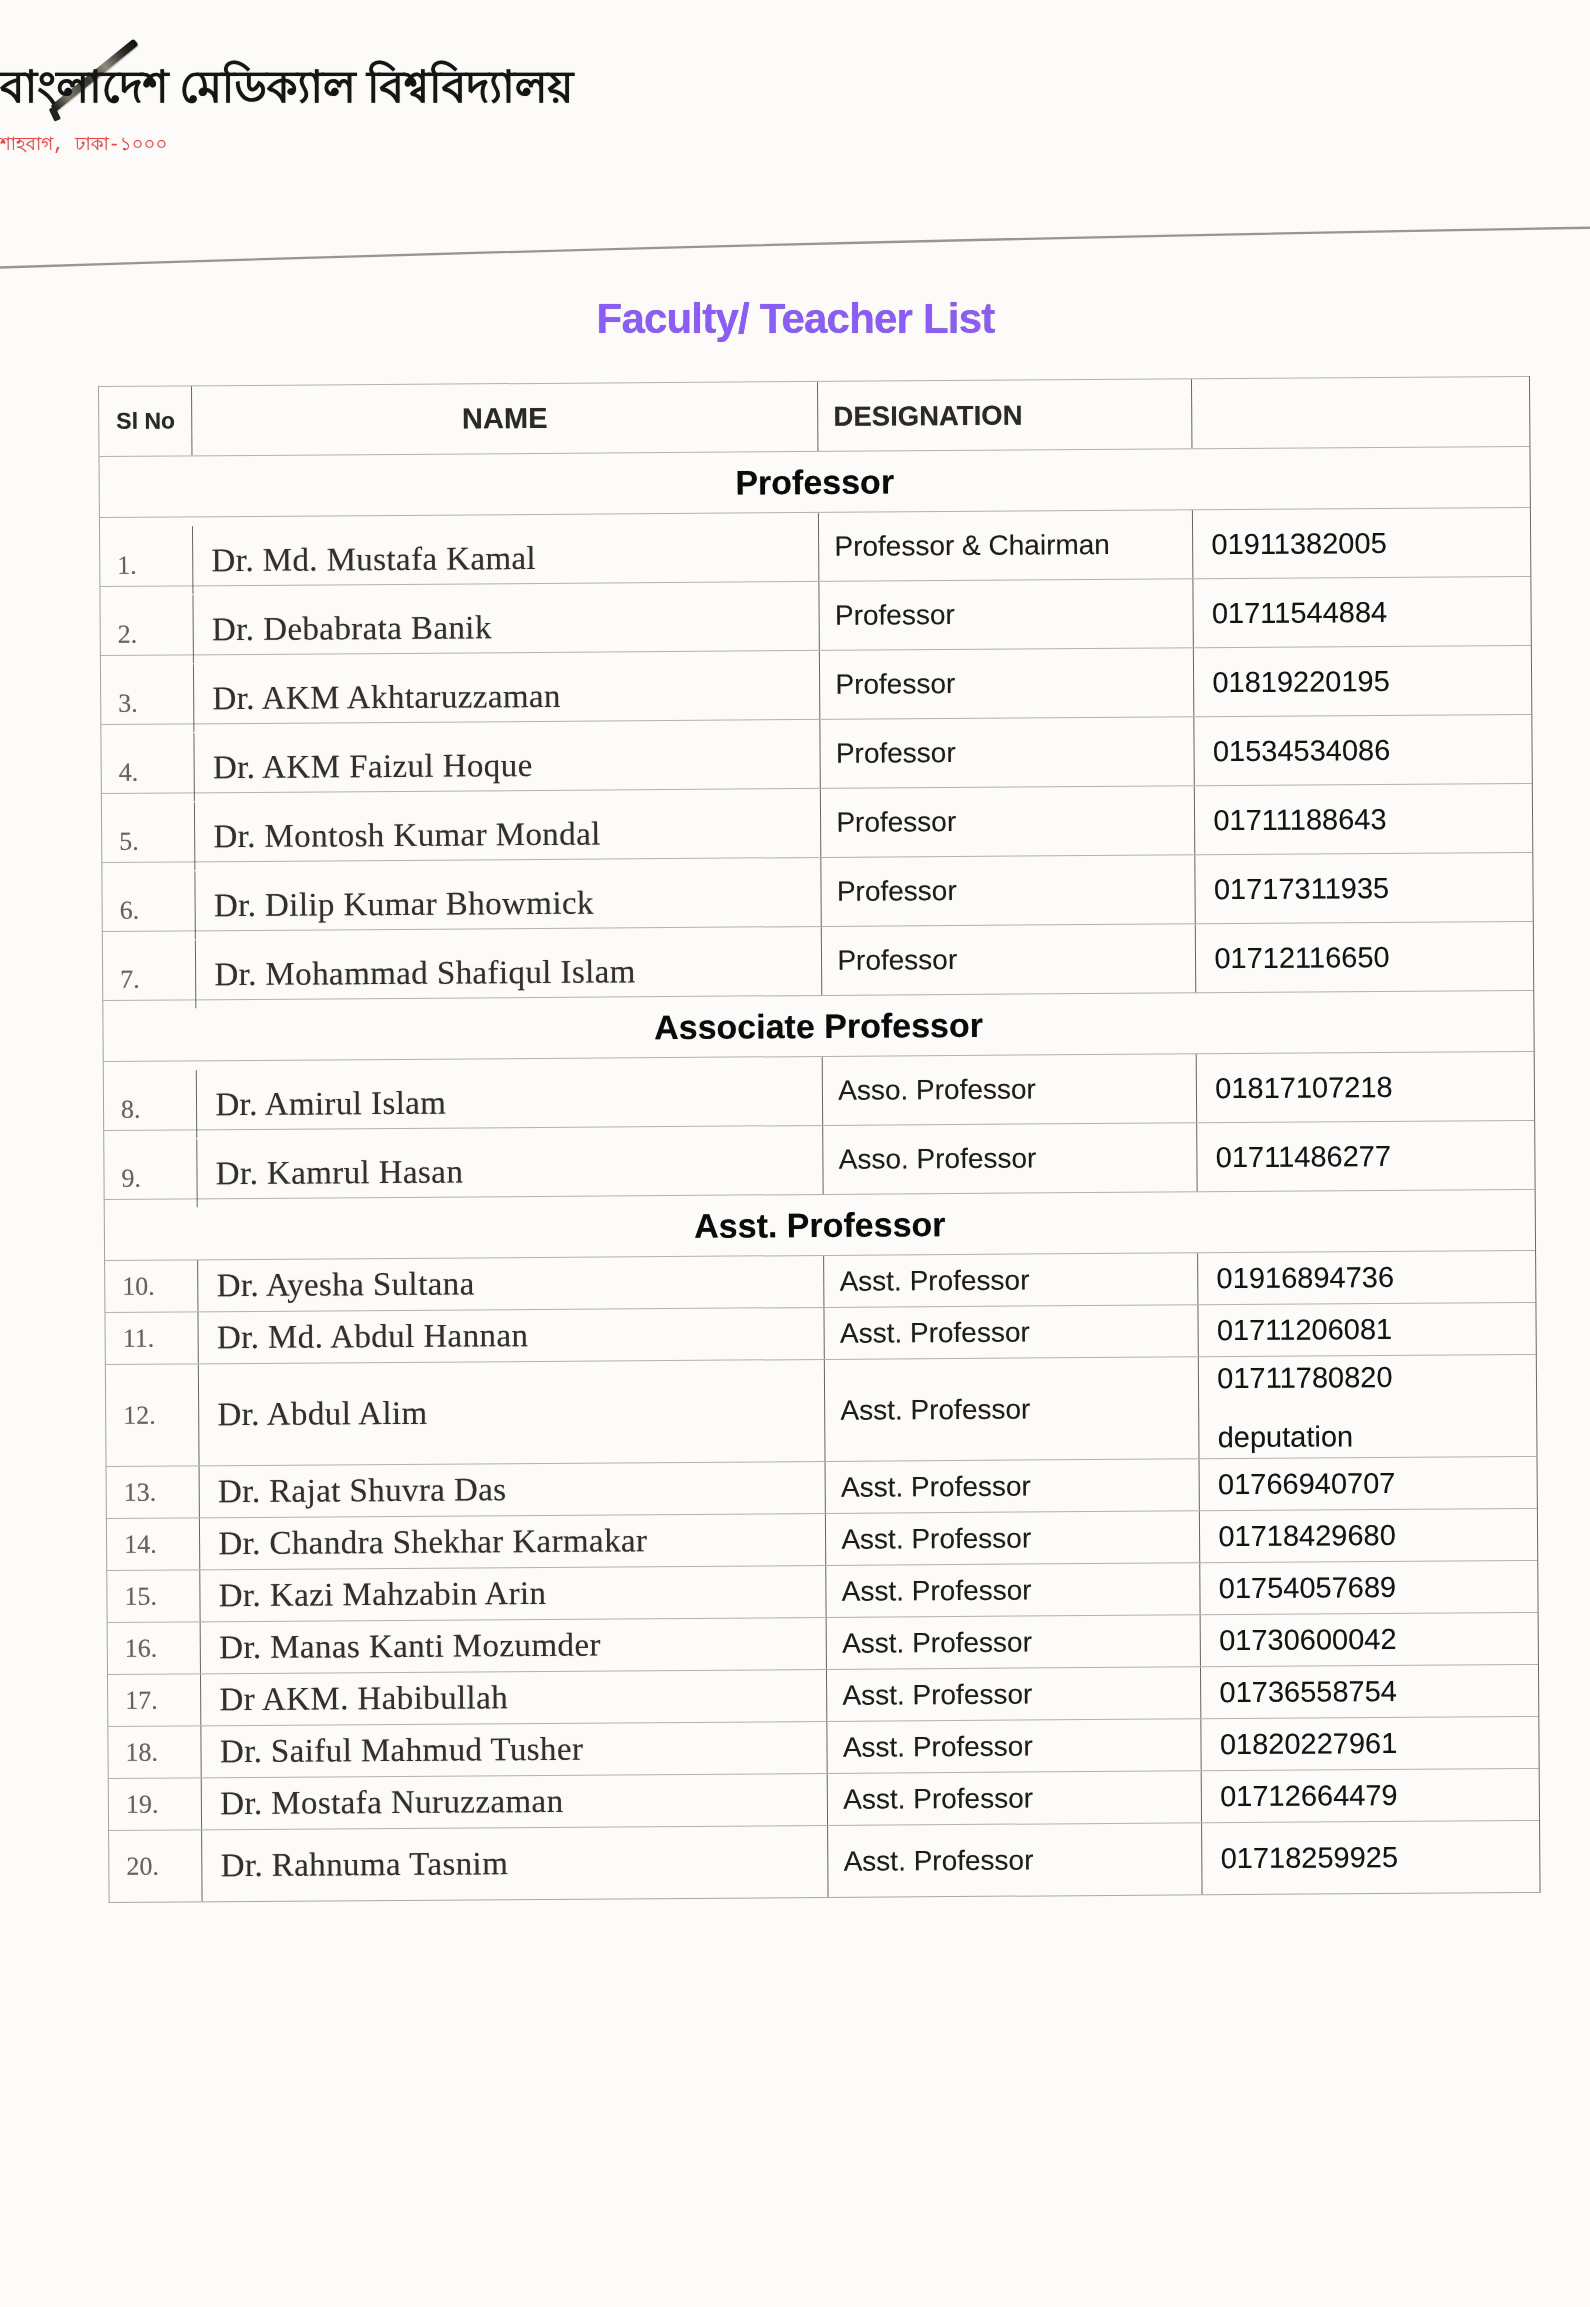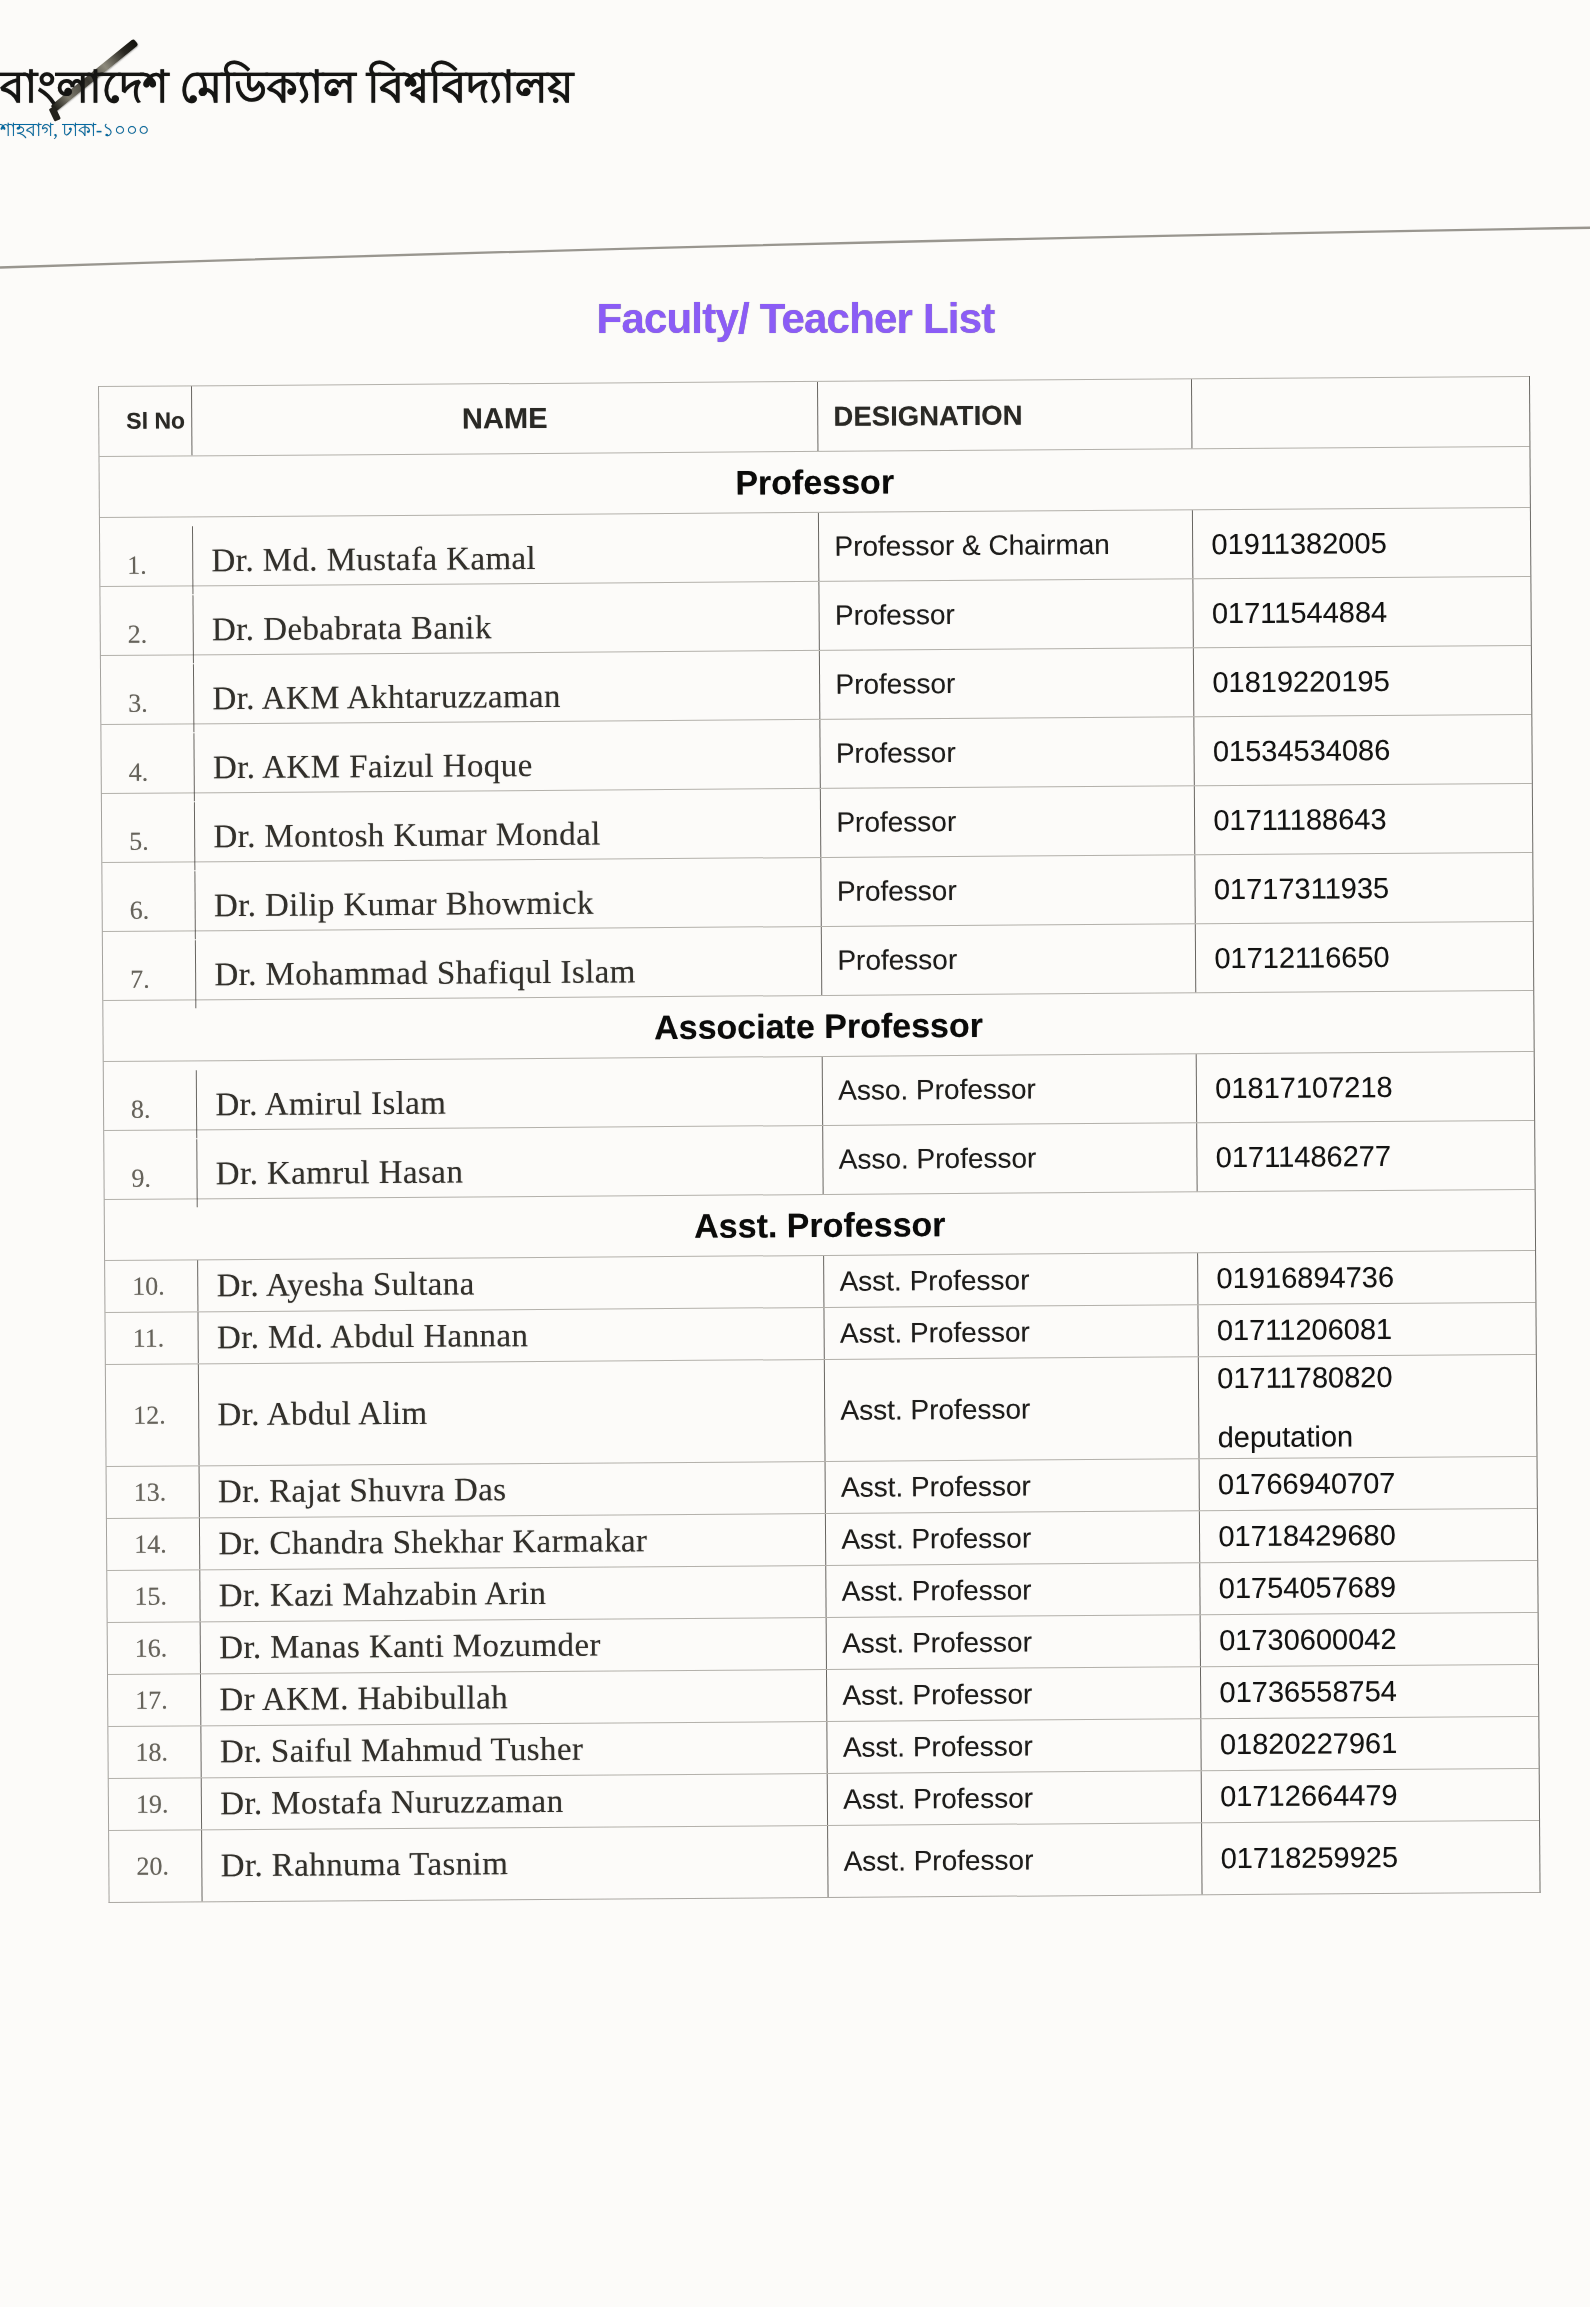--- a/index.html
+++ b/index.html
@@ -18,21 +18,21 @@
   .staple::before{
     content:"";position:absolute;left:-4.6px;top:1.5px;width:6.9px;height:13.7px;
     background:#23221c;border-radius:1.5px;transform:rotate(14deg);
   }
   
   .letterhead{position:absolute;top:60px;left:0;width:100%;color:#181816;}
   .lh-university{font-family:"Liberation Serif",serif;font-weight:bold;font-size:44px;line-height:1.25;
     color:#151513;text-shadow:0 0 0.8px rgba(20,20,20,.55);}
   .lh-department{font-family:"Liberation Serif",serif;font-size:22px;margin-top:10.7px;color:#34322d;
     text-shadow:0 0 0.8px rgba(40,40,40,.4);}
-  .lh-address{font-family:Liberation Serif, serif;font-size:18.3px;margin-top:1px;color:#0369a1;
+  .lh-address{font-family:Liberation Mono, monospace;font-size:18.3px;margin-top:15px;color:#ef4444;
     text-shadow:0 0 0.8px rgba(40,40,40,.35);}
   
   .edge-line{position:absolute;left:0;top:214px;width:1591px;height:107px;pointer-events:none;}
   
   .doc-title{
     position:absolute;top:295px;left:0;width:100%;text-align:center;
     font-size:42px;font-weight:bold;color:#8b5cf6;letter-spacing:-0.8px;
     text-shadow:0 0 0.8px rgba(0,0,0,.5);
   }
   
@@ -44,21 +44,21 @@
     border-bottom:1.5px solid rgba(104,100,92,.55);
     box-sizing:border-box;
   }
   .t-row,.h-row{display:flex;align-items:center;border-top:1.5px solid rgba(108,103,94,.5);box-sizing:border-box;}
   .h-row{height:70px;}
   .section-row{height:61px;display:flex;align-items:center;justify-content:center;
     border-top:1.5px solid rgba(108,103,94,.5);box-sizing:border-box;}
   .section-label{font-size:34px;font-weight:bold;color:#0b0b0a;text-shadow:0 0 0.8px rgba(0,0,0,.45);}
   .c{height:100%;display:flex;align-items:center;box-sizing:border-box;overflow:hidden;}
   .c + .c{border-left:1.5px solid rgba(62,59,54,.78);}
-  .col-sl{width:92px;flex:0 0 92px;padding-left:27px;}
+  .col-sl{width:92px;flex:0 0 92px;padding-left:17px;}
   .col-name{width:626px;flex:0 0 626px;padding-left:18.3px;}
   .col-desig{width:374px;flex:0 0 374px;padding-left:15.3px;}
   .col-phone{width:340px;flex:0 0 340px;padding-left:18.3px;}
   
   .h-row .c{font-weight:bold;color:#2a2925;text-shadow:0 0 0.8px rgba(30,30,30,.4);}
   .h-sl{font-size:23px;}
   .h-name{font-size:29px;justify-content:center;padding-left:0;}
   .h-desig{font-size:27.5px;}
   
   .sl{font-family:"Liberation Serif",serif;font-size:26px;color:#66635b;text-shadow:0 0 0.8px rgba(70,68,62,.4);}

